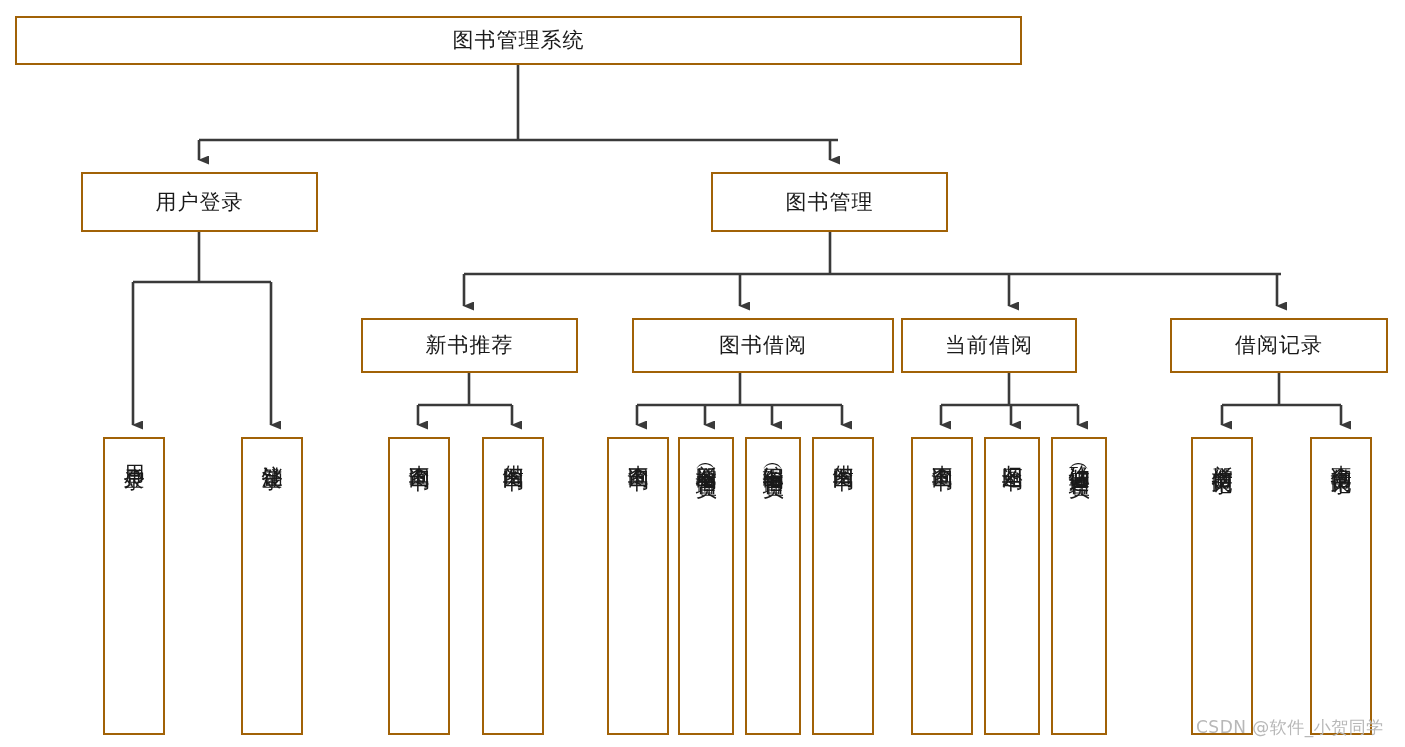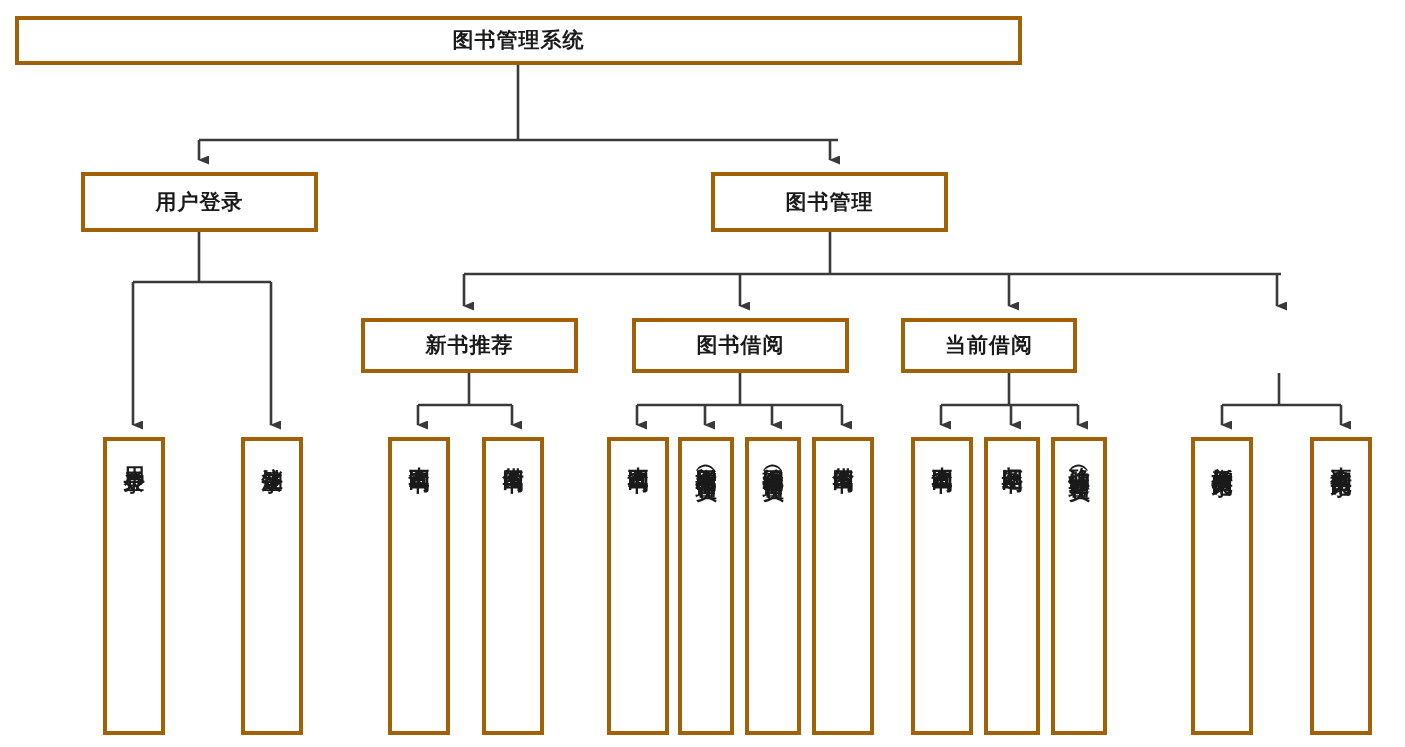--- a/index.html
+++ b/index.html
@@ -19,27 +19,26 @@
     position: absolute;
     left: 0;
     top: 0;
     width: 1405px;
     height: 747px;
     pointer-events: none;
   }
   .node {
     position: absolute;
     box-sizing: border-box;
-    border: 4px solid #a16207;
+    border: 2px solid #a16207;
     background: #ffffff;
     display: flex;
     align-items: center;
     justify-content: center;
     color: #1a1a1a;
-    font-weight: bold;
   }
   .node.h {
     font-size: 21px;
     letter-spacing: 1px;
   }
   .node.h .lbl {
     white-space: nowrap;
     line-height: 1;
   }
   .node.v {
@@ -129,25 +128,28 @@
   <div class="node h" id="n-l2-0" style="left: 81px; top: 172px; width: 237px; height: 60px;">
     <span class="lbl">用户登录</span>
   </div>
   <div class="node h" id="n-l3-0" style="left: 361px; top: 318px; width: 217px; height: 55px;">
     <span class="lbl">新书推荐</span>
   </div>
 
   <div class="node h" id="n-l2-1" style="left: 711px; top: 172px; width: 237px; height: 60px;">
     <span class="lbl">图书管理</span>
   </div>
-  <div class="node h" id="n-l3-1" style="left: 632px; top: 318px; width: 217px; height: 55px;">
+  <div class="node h" id="n-l3-1" style="left: 632px; top: 318px; width: 262px; height: 55px;">
     <span class="lbl">图书借阅</span>
   </div>
   <div class="node h" id="n-l3-2" style="left: 901px; top: 318px; width: 176px; height: 55px;">
     <span class="lbl">当前借阅</span>
+  </div>
+  <div class="node h" id="n-l3-3" style="left: 1170px; top: 318px; width: 218px; height: 55px;">
+    <span class="lbl">借阅记录</span>
   </div>
 
   <div class="node v" id="n-lf-0" style="left: 103px; top: 437px; width: 62px; height: 298px;">
     <span class="lbl">用户登录</span>
   </div>
   <div class="node v" id="n-lf-1" style="left: 241px; top: 437px; width: 62px; height: 298px;">
     <span class="lbl">注销登录</span>
   </div>
   <div class="node v" id="n-lf-2" style="left: 388px; top: 437px; width: 62px; height: 298px;">
     <span class="lbl">查询图书</span>
@@ -176,13 +178,14 @@
   <div class="node v" id="n-lf-10" style="left: 1051px; top: 437px; width: 56px; height: 298px;">
     <span class="lbl">确认归还（管理员）</span>
   </div>
   <div class="node v" id="n-lf-11" style="left: 1191px; top: 437px; width: 62px; height: 298px;">
     <span class="lbl">新增借阅记录</span>
   </div>
   <div class="node v" id="n-lf-12" style="left: 1310px; top: 437px; width: 62px; height: 298px;">
     <span class="lbl">查询借阅记录</span>
   </div>
 
+  <div id="watermark">CSDN @软件_小贺同学</div>
 </div>
 
 </body></html>

